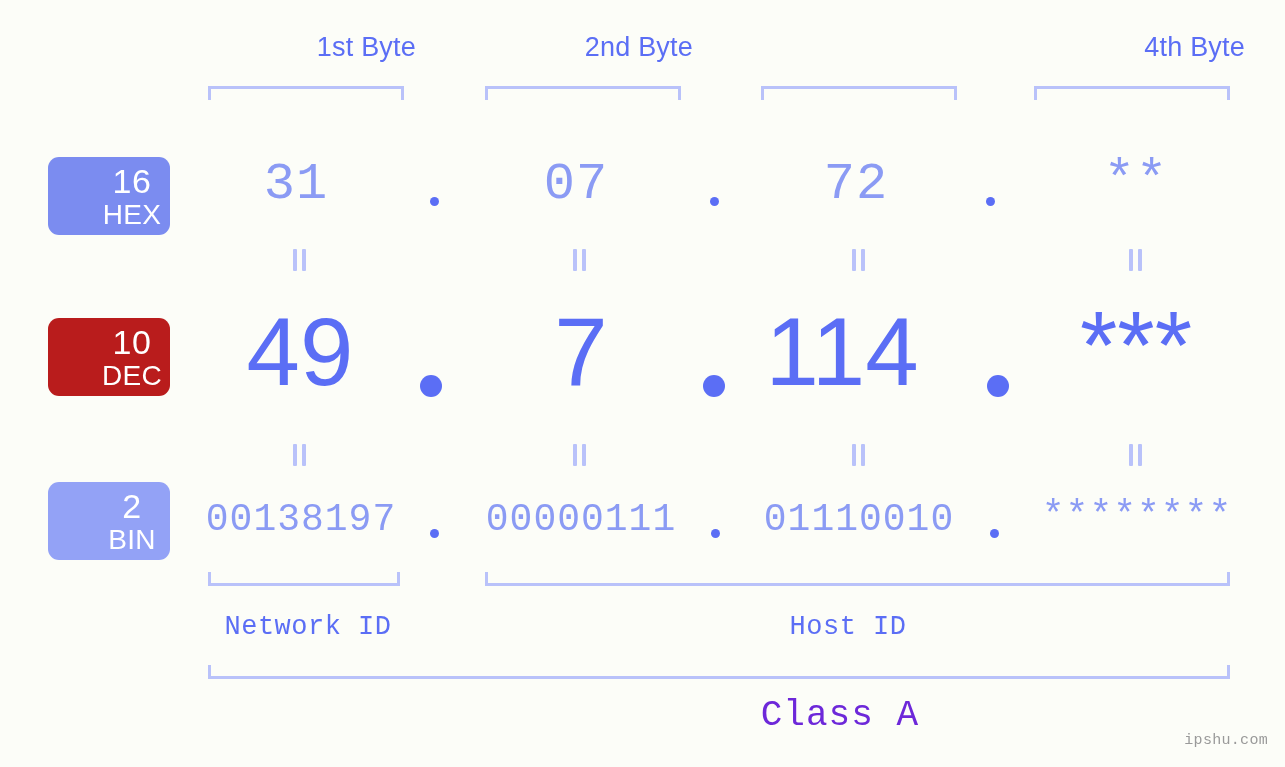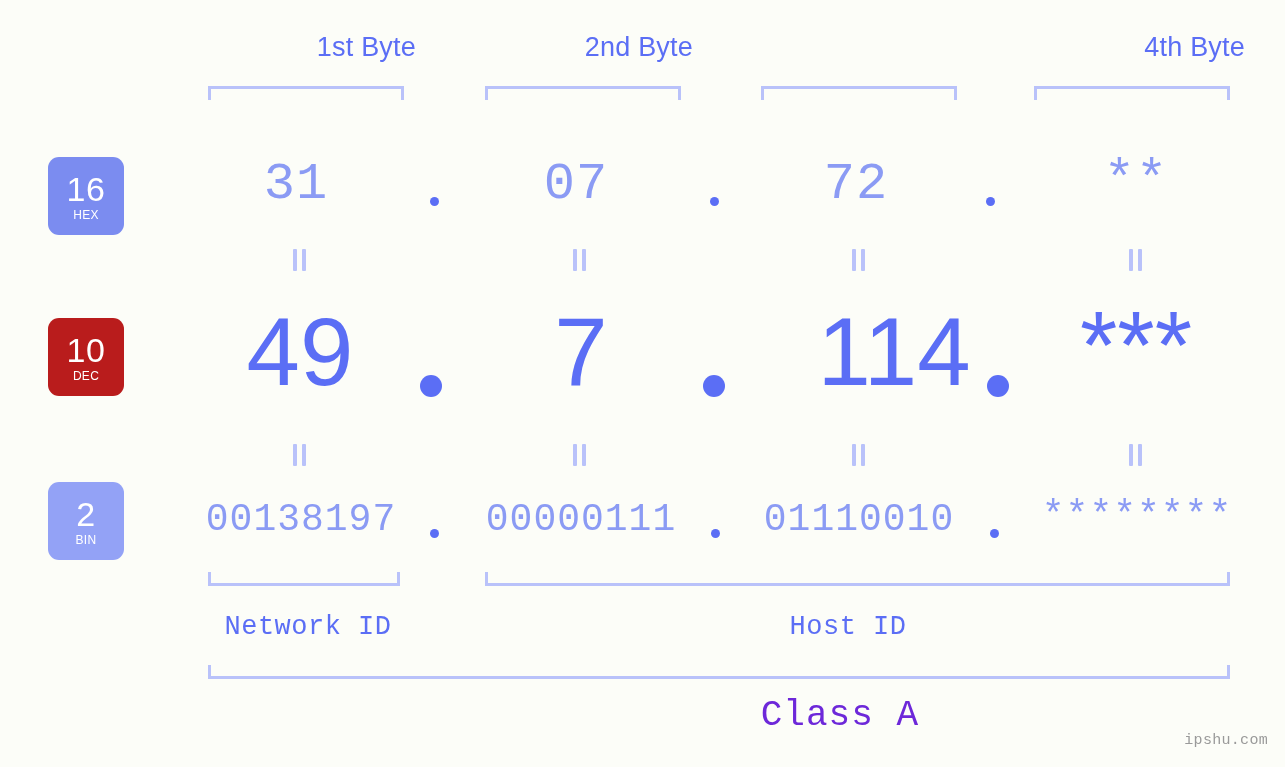--- a/index.html
+++ b/index.html
@@ -60,30 +60,31 @@
     position: absolute;
     width: 76px;
     height: 78px;
     border-radius: 11px;
     color: #ffffff;
     display: flex;
     flex-direction: column;
     align-items: center;
     justify-content: center;
     line-height: 1;
+    padding-left: 46px;
   }
   .badge .num {
     font-family: "Liberation Sans", sans-serif;
     font-size: 34px;
     font-weight: 400;
     letter-spacing: 0.5px;
   }
   .badge .nm {
     font-family: "Liberation Sans", sans-serif;
-    font-size: 12px;
+    font-size: 28px;
     font-weight: 400;
     margin-top: 3px;
     letter-spacing: 0.3px;
   }
   .badge-hex { background: #7b8cf0; }
   .badge-dec { background: #b91c1c; }
   .badge-bin { background: #93a2f6; }
 
   
   .val {
@@ -210,21 +211,21 @@
     <span class="nm">DEC</span>
   </div>
 
   <div class="row-dec">
     <div class="val" style="left:200px; top:297px; width:200px;">49</div>
     <div class="dot dot-lg" style="left:420px; top:375px;"></div>
 
     <div class="val" style="left:481px; top:297px; width:200px;">7</div>
     <div class="dot dot-lg" style="left:703px; top:375px;"></div>
 
-    <div class="val" style="left:794px; top:297px; width:200px;">114</div>
+    <div class="val" style="left:742px; top:297px; width:200px;">114</div>
     <div class="dot dot-lg" style="left:987px; top:375px;"></div>
 
     <div class="val" style="left:1036px; top:290px; width:200px;">***</div>
   </div>
 
   <div class="eq" style="left:292px; top:444px;"></div>
   <div class="eq" style="left:572px; top:444px;"></div>
   <div class="eq" style="left:851px; top:444px;"></div>
   <div class="eq" style="left:1128px; top:444px;"></div>
 

